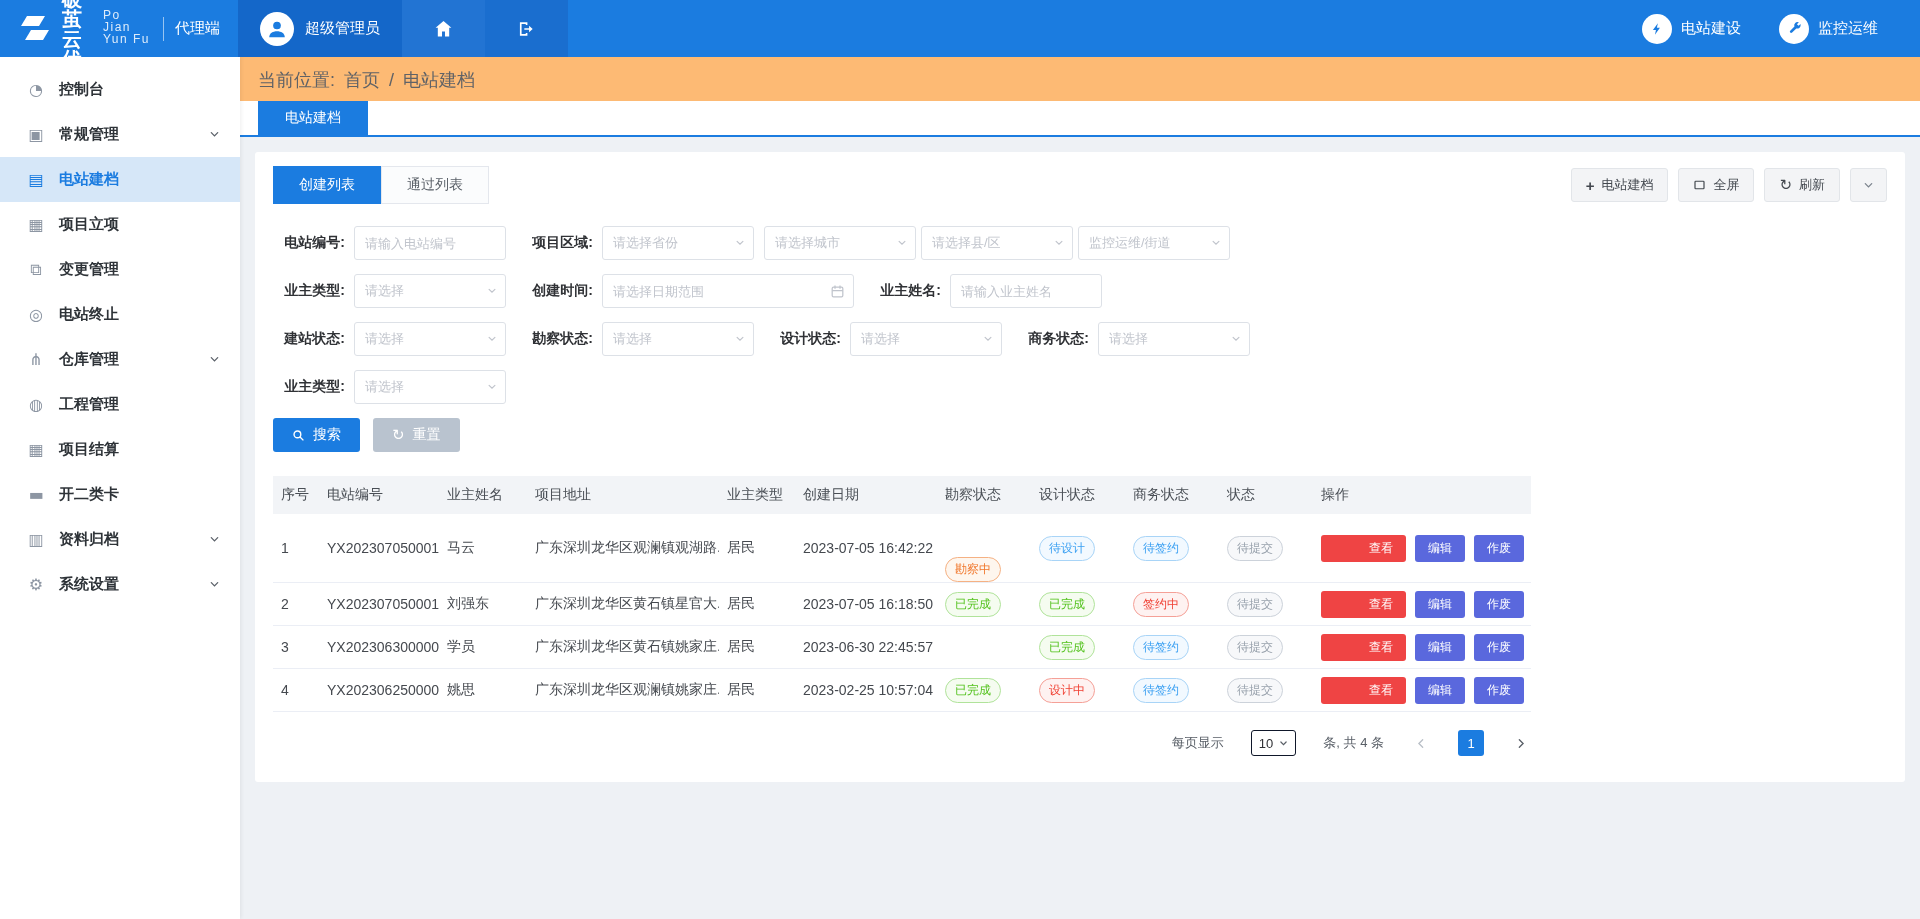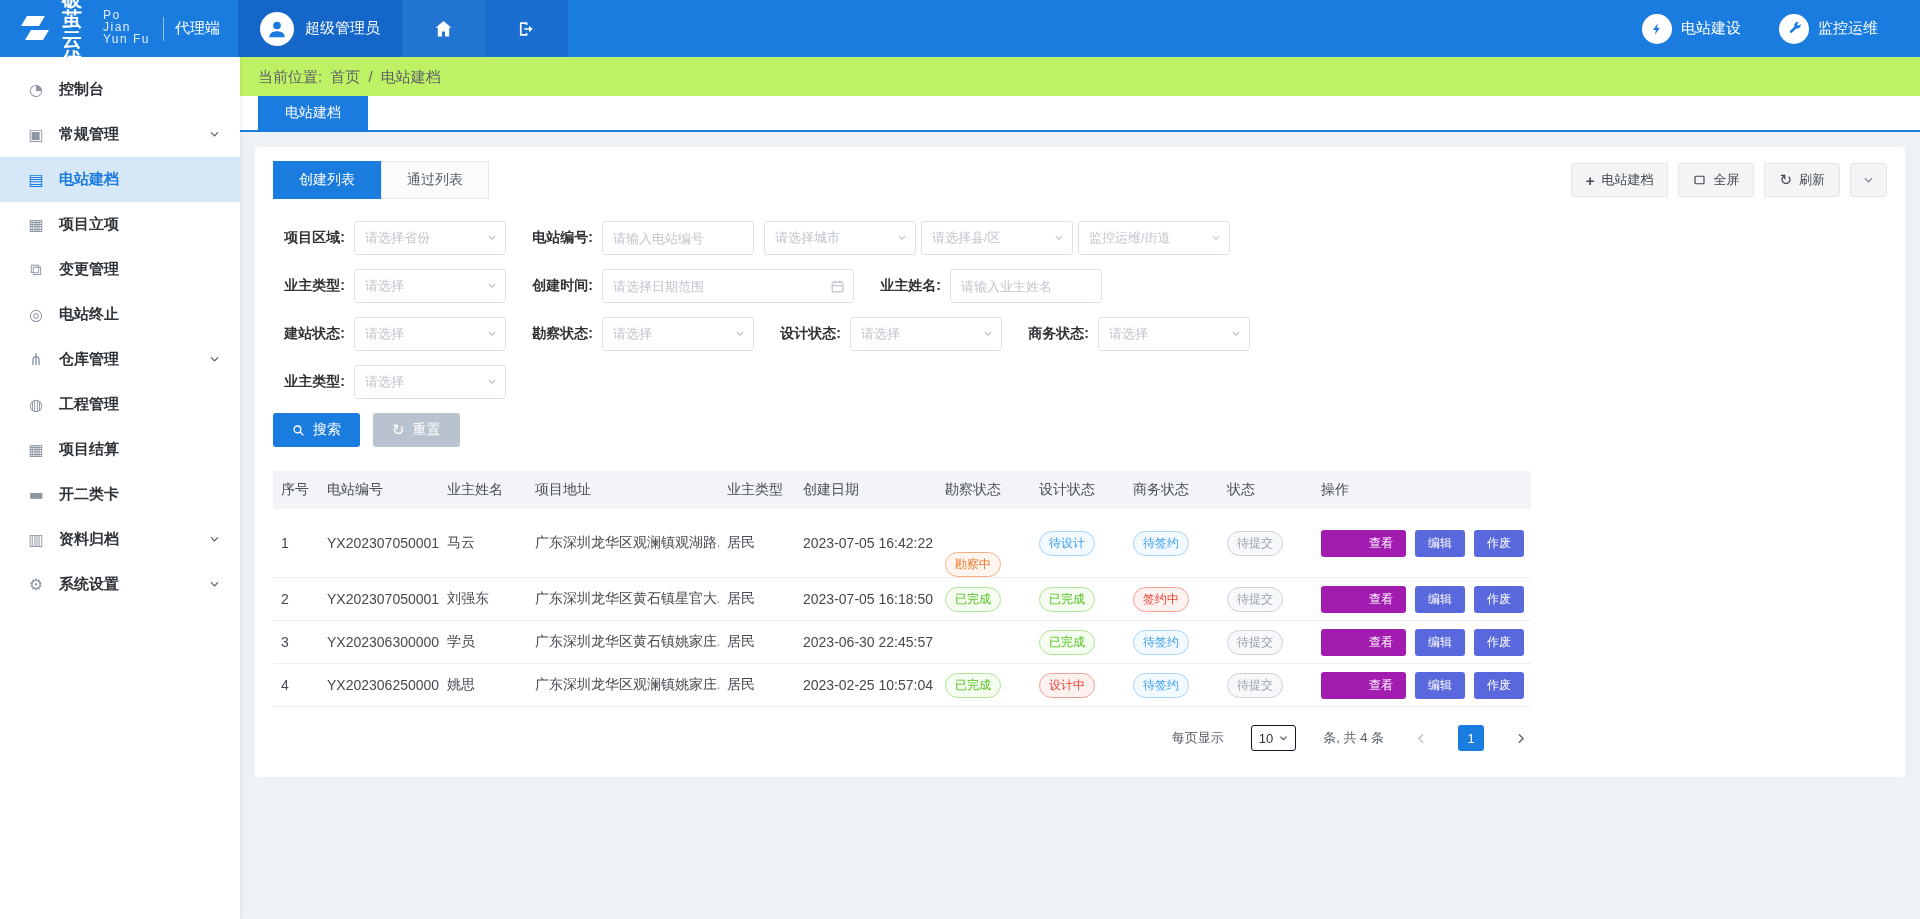--- a/index.html
+++ b/index.html
@@ -40,21 +40,21 @@
   }
   .side-item { display: flex; align-items: center; height: 45px; padding: 0 20px 0 26px; cursor: pointer; color: #2e3338; }
   .side-item.active { background: #d6e7f8; color: #1b7ce0; }
   .side-icon { width: 20px; margin-right: 13px; font-size: 16px; color: #8d96a3; text-align: center; font-family: "DejaVu Sans", sans-serif; }
   .side-item.active .side-icon { color: #1b7ce0; }
   .side-label { font-size: 15px; font-weight: bold; flex: 1; }
   .side-chev { color: #5a6068; display: flex; }
 
   
   .content { position: absolute; top: 57px; left: 240px; right: 0; bottom: 0; overflow: hidden; }
-  .crumb-bar { background: #bef264; padding: 11px 18px 9px; font-size: 15px; color: #606266; }
+  .crumb-bar { background: #fdba74; padding: 11px 18px 9px; font-size: 18px; color: #606266; }
   .crumb-bar span { margin-right: 4px; }
   .crumb-home { cursor: pointer; }
   .tab-strip { background: #fff; padding-left: 18px; border-bottom: 2px solid #1b7ce0; }
   .page-tab { display: inline-block; background: #1b7ce0; color: #fff; font-size: 14px; padding: 8px 27px; cursor: pointer; }
 
   .card { background: #fff; margin: 15px; border-radius: 3px; padding: 14px 18px 26px; min-height: 540px; }
 
   .panel-head { display: flex; align-items: center; }
   .ptabs { display: flex; }
   .ptab { padding: 9px 25px; font-size: 14px; cursor: pointer; border: 1px solid #e4e7ed; background: #fbfcfd; color: #5a6068; }
@@ -96,21 +96,21 @@
   .data-table { width: 1258px; border-collapse: collapse; table-layout: fixed; }
   .data-table th { background: #f2f4f7; font-size: 14px; font-weight: normal; color: #494e55; text-align: left; height: 38px; padding: 0 8px; }
   .data-table td { font-size: 14px; color: #45494f; height: 43px; padding: 0 8px; border-bottom: 1px solid #ebeef5; white-space: nowrap; overflow: hidden; }
   .badge { display: inline-block; min-width: 46px; text-align: center; font-size: 12px; padding: 3px 9px; border-radius: 13px; border: 1px solid; background: #fff; }
   .tone-orange { color: #f0762b; border-color: #f5b183; background: #fef6ee; margin-top: 43px; }
   .tone-blue   { color: #3ba0f2; border-color: #a8d4f7; background: #f2f9ff; }
   .tone-green  { color: #53c21d; border-color: #b0e39a; background: #f5fcf0; }
   .tone-red    { color: #f04134; border-color: #f5a097; background: #fef2f1; }
   .tone-gray   { color: #98a1ac; border-color: #ccd2da; background: #f7f8fa; }
   .op-btn { border: none; border-radius: 3px; color: #fff; font-size: 12px; padding: 5px 13px; margin-right: 9px; cursor: pointer; }
-  .op-view { background: #a21caf; padding-left: 48px; }
+  .op-view { background: #ef4444; padding-left: 48px; }
   .op-edit { background: #5a68dd; }
   .op-void { background: #5a68dd; }
 
   
   .pagination { width: 1258px; display: flex; align-items: center; justify-content: flex-end; gap: 27px; margin-top: 18px; font-size: 13px; color: #5a6068; }
   .pp-select { display: inline-flex; align-items: center; gap: 6px; border: 1px solid #0f172a; border-radius: 3px; height: 26px; padding: 0 7px; color: #303236; cursor: pointer; background: #fff; }
   .pp-chev { display: flex; color: #5a6068; }
   .pg-arrow { display: flex; align-items: center; cursor: pointer; color: #b9bfc7; padding: 0 5px; }
   .pg-arrow.next { color: #5a6068; }
   .pg-current { width: 26px; height: 26px; background: #1b7ce0; color: #fff; display: inline-flex; align-items: center; justify-content: center; border-radius: 3px; cursor: pointer; }
@@ -298,34 +298,34 @@
                 <path d="M2.5 4l3.5 3.5L9.5 4" fill="none" stroke="currentColor" stroke-width="1.4" stroke-linecap="round"></path>
               </svg>
           </span>
         </button>
       </div>
     </div>
 
     <div class="filter-form">
         <div class="filter-row">
           <div class="field">
-            <label class="f-label">项目区域:</label>
-            <span class="control select">
-              <span class="ph">请选择省份</span>
-              <span class="chev">
-                <svg width="10" height="10" viewBox="0 0 12 12">
-                  <path d="M2.5 4l3.5 3.5L9.5 4" fill="none" stroke="currentColor" stroke-width="1.4" stroke-linecap="round"></path>
-                </svg>
-              </span>
-            </span>
-          </div>
-          <div class="field">
             <label class="f-label">电站编号:</label>
             <span class="control text">
               <input placeholder="请输入电站编号" style="">
+            </span>
+          </div>
+          <div class="field">
+            <label class="f-label">项目区域:</label>
+            <span class="control select">
+              <span class="ph">请选择省份</span>
+              <span class="chev">
+                <svg width="10" height="10" viewBox="0 0 12 12">
+                  <path d="M2.5 4l3.5 3.5L9.5 4" fill="none" stroke="currentColor" stroke-width="1.4" stroke-linecap="round"></path>
+                </svg>
+              </span>
             </span>
           </div>
           <div class="field no-label">
             <span class="control select">
               <span class="ph">请选择城市</span>
               <span class="chev">
                 <svg width="10" height="10" viewBox="0 0 12 12">
                   <path d="M2.5 4l3.5 3.5L9.5 4" fill="none" stroke="currentColor" stroke-width="1.4" stroke-linecap="round"></path>
                 </svg>
               </span>

